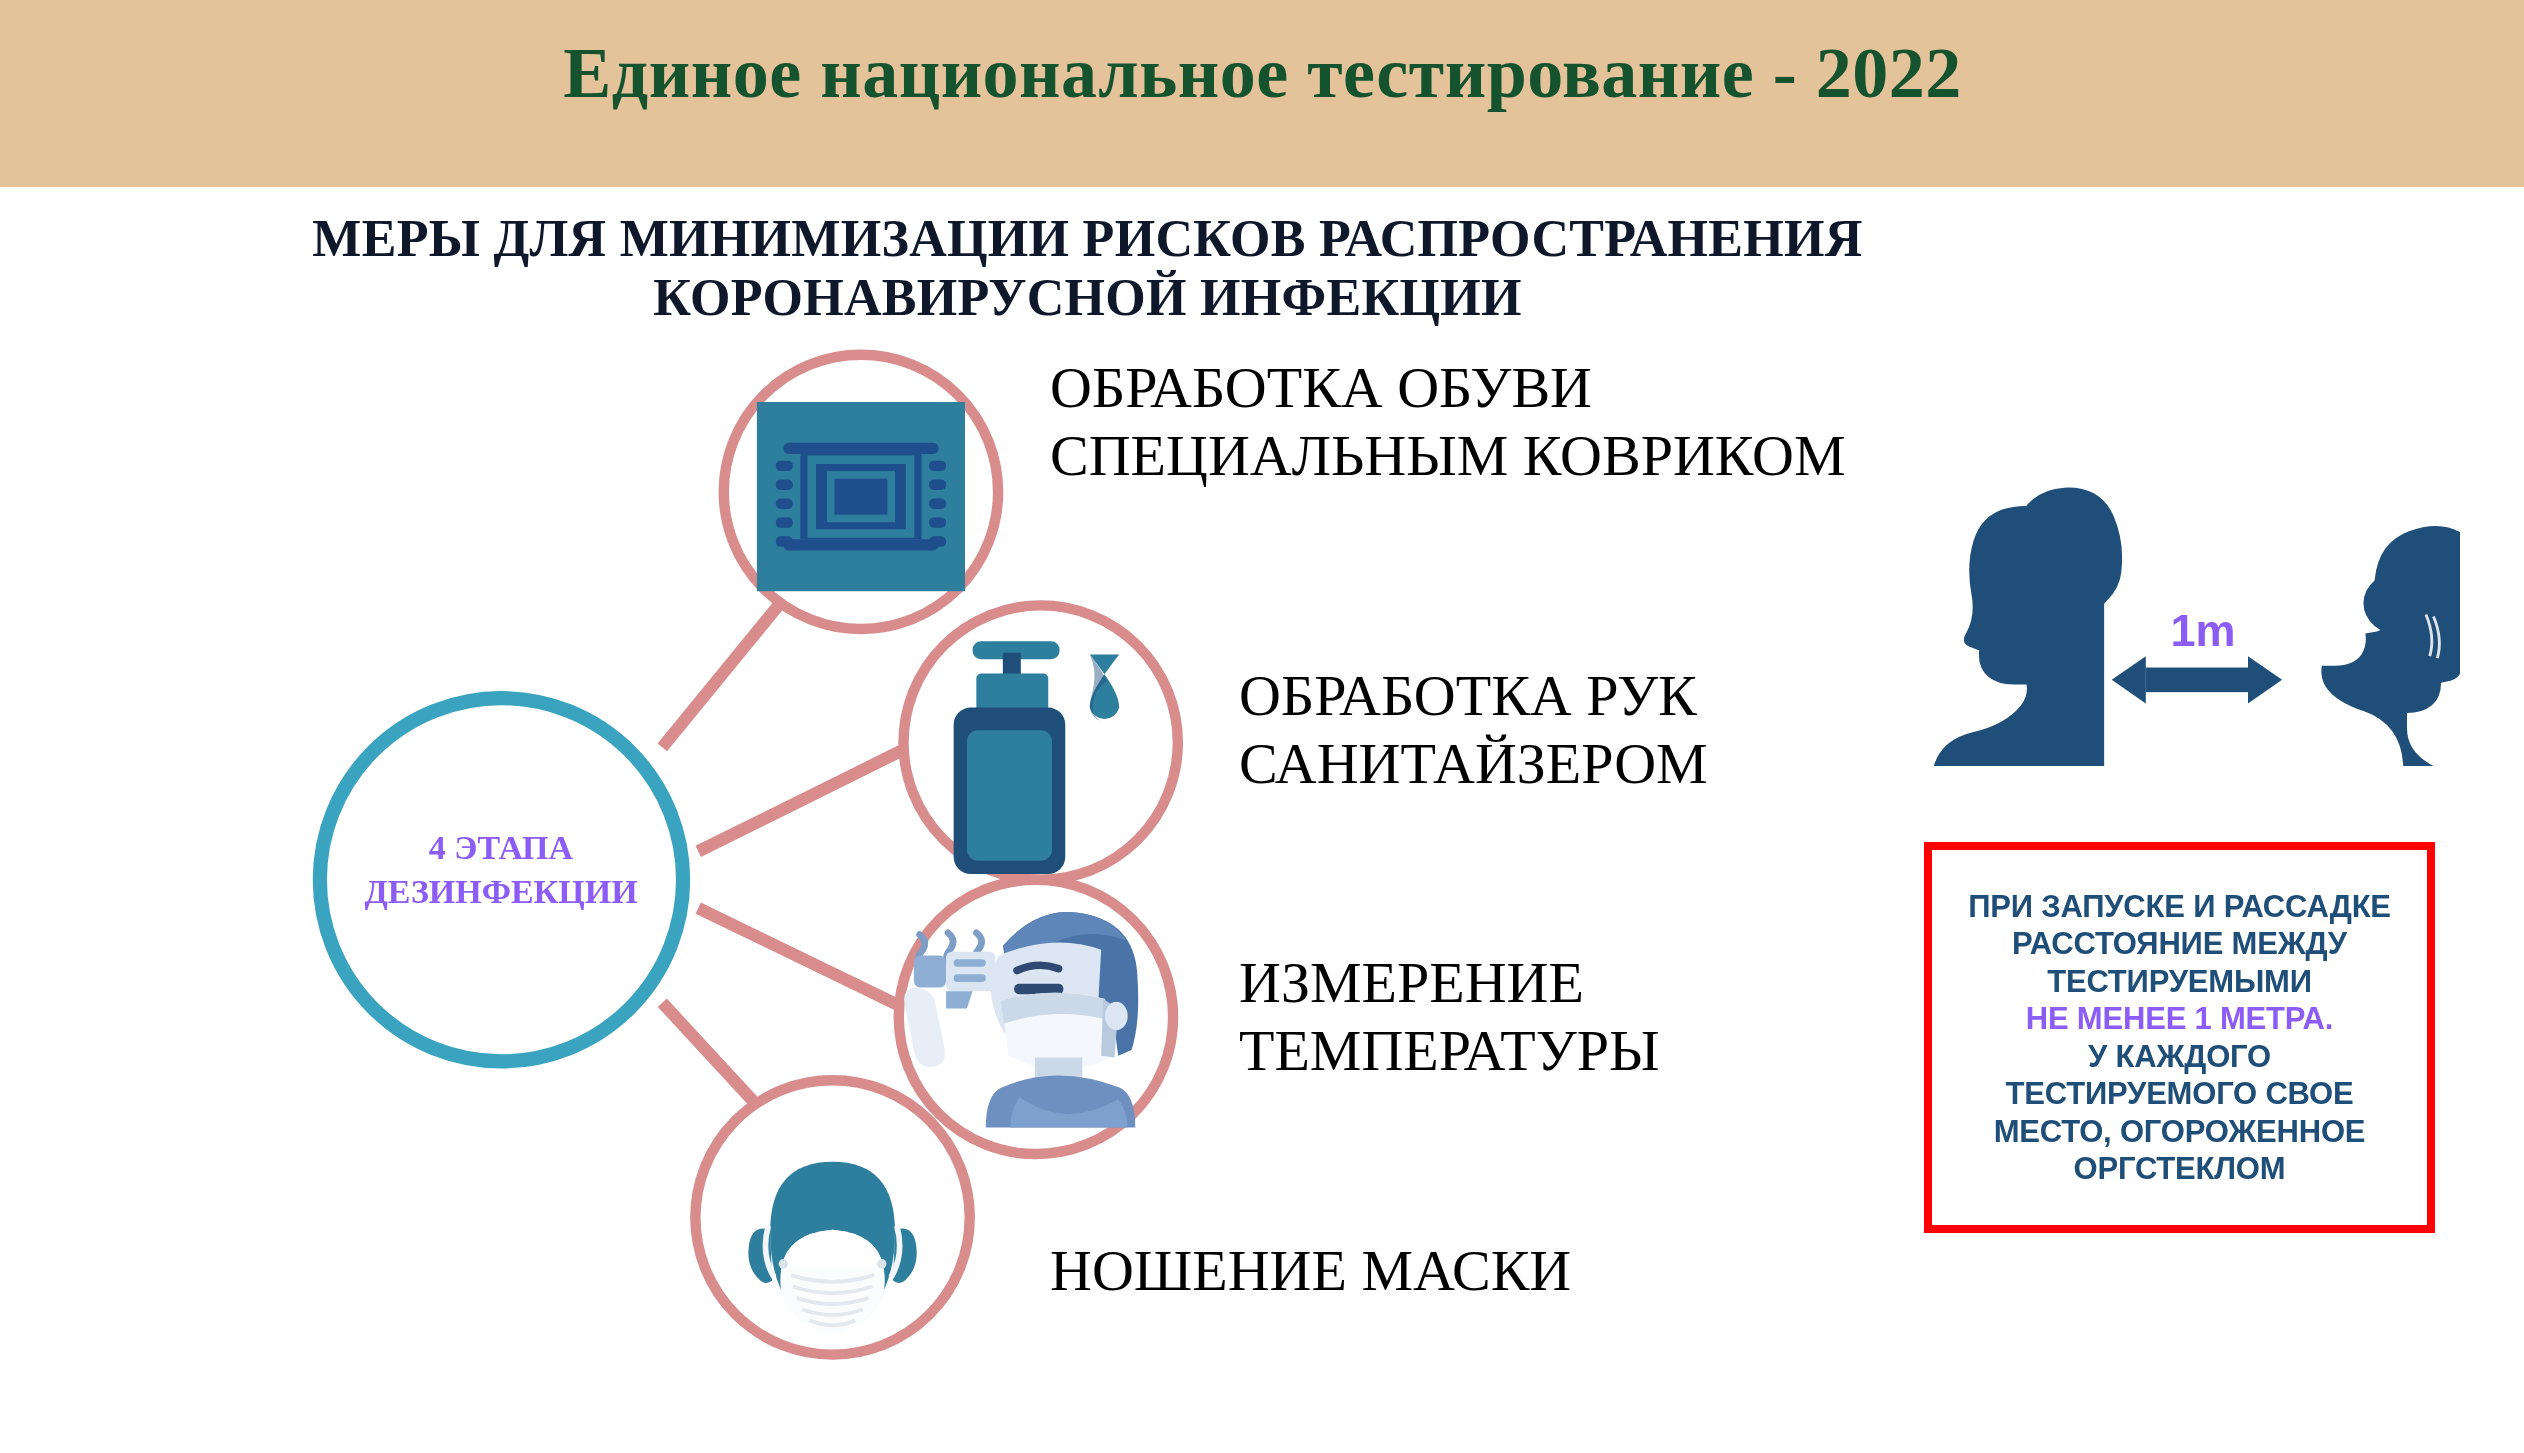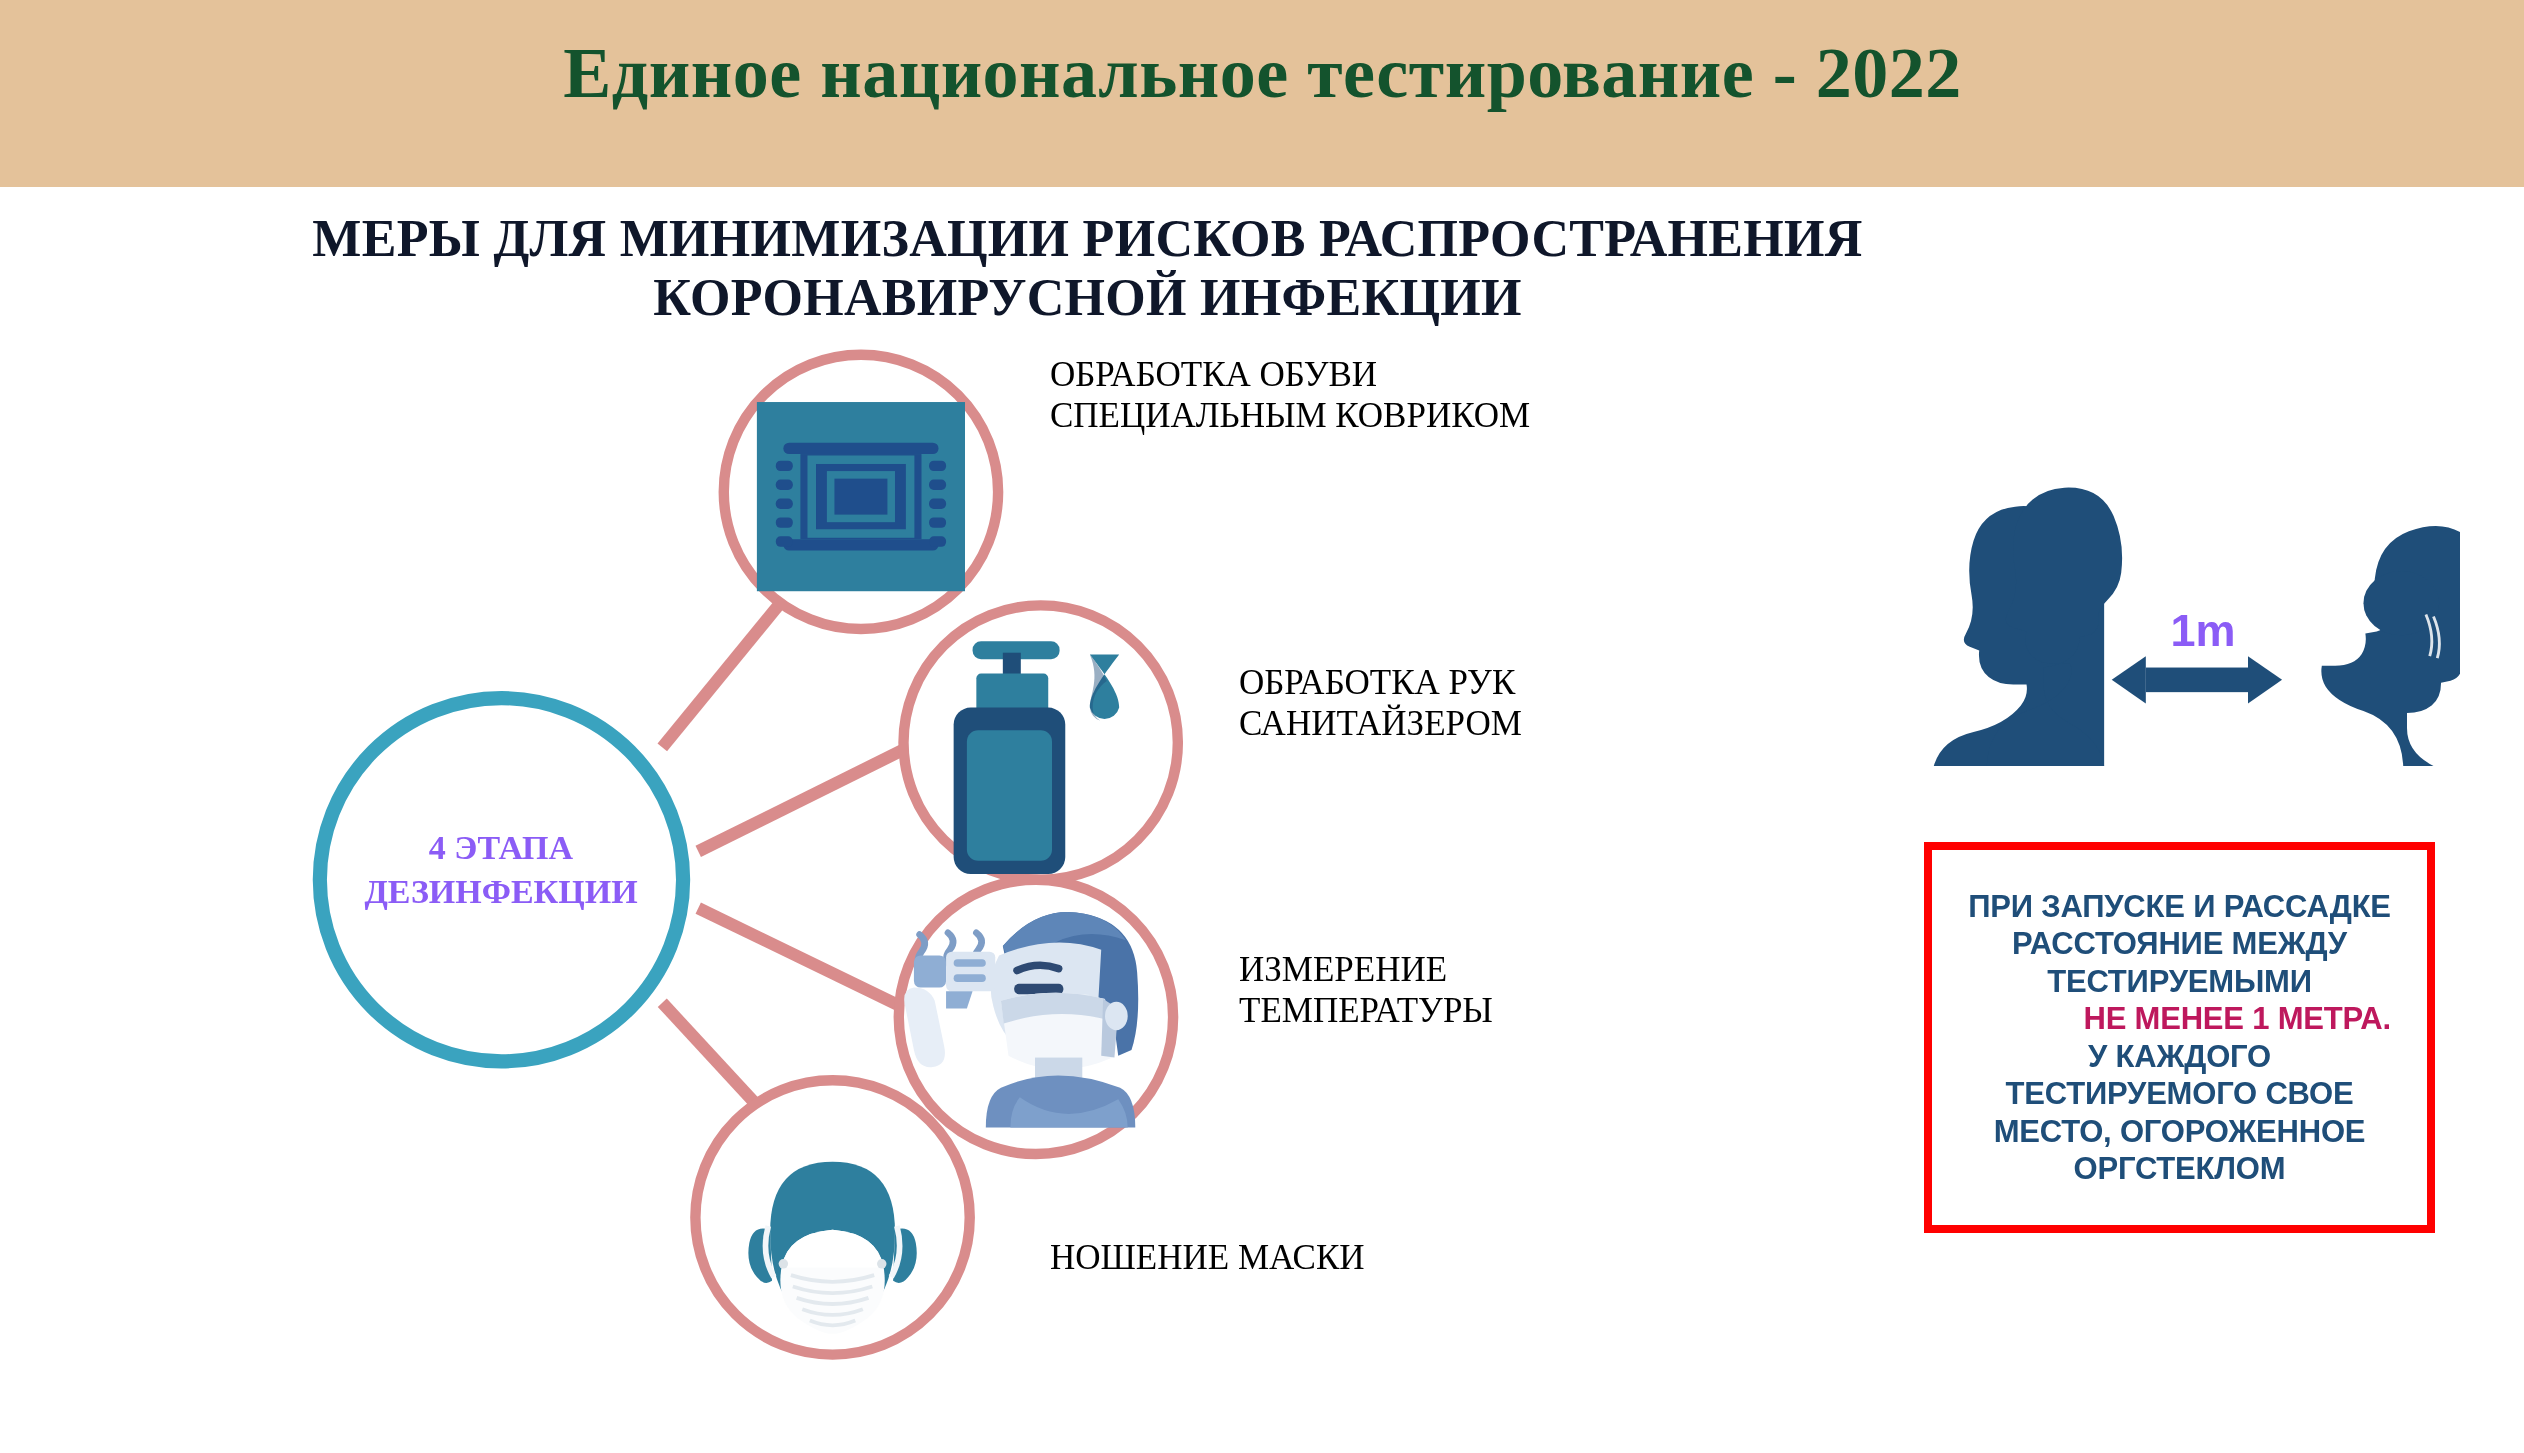--- a/index.html
+++ b/index.html
@@ -76,21 +76,21 @@
     font-size: 34px;
     line-height: 1.28;
     color: #8b5cf6;
   }
   .center-label .ln { display: block; }
 
   
   .step-label {
     position: absolute;
     font-family: "Liberation Serif", "DejaVu Serif", serif;
-    font-size: 35px;
+    font-size: 58px;
     line-height: 1.18;
     color: #000000;
     white-space: nowrap;
   }
   .step-label .ln { display: block; }
   #label-mat   { left: 1050px; top: 354px; }
   #label-hands { left: 1239px; top: 662px; }
   #label-temp  { left: 1239px; top: 949px; }
   #label-mask  { left: 1050px; top: 1237px; }
 
@@ -134,21 +134,21 @@
   .warning-text {
     font-family: "Liberation Sans", "DejaVu Sans", sans-serif;
     font-weight: bold;
     font-size: 31px;
     line-height: 1.21;
     color: #1f4e79;
     text-align: center;
     letter-spacing: -0.2px;
   }
   .warning-text .ln { display: block; }
-  .warning-text .ln.accent { color: #be185d; text-align: right; }
+  .warning-text .ln.accent { color: #8b5cf6; }
 </style>
 </head>
 <body>
 
 <div id="slide">
 
   <div class="header-band"></div>
   <div class="header-title">Единое национальное тестирование - 2022</div>
 
   <div class="subtitle">

